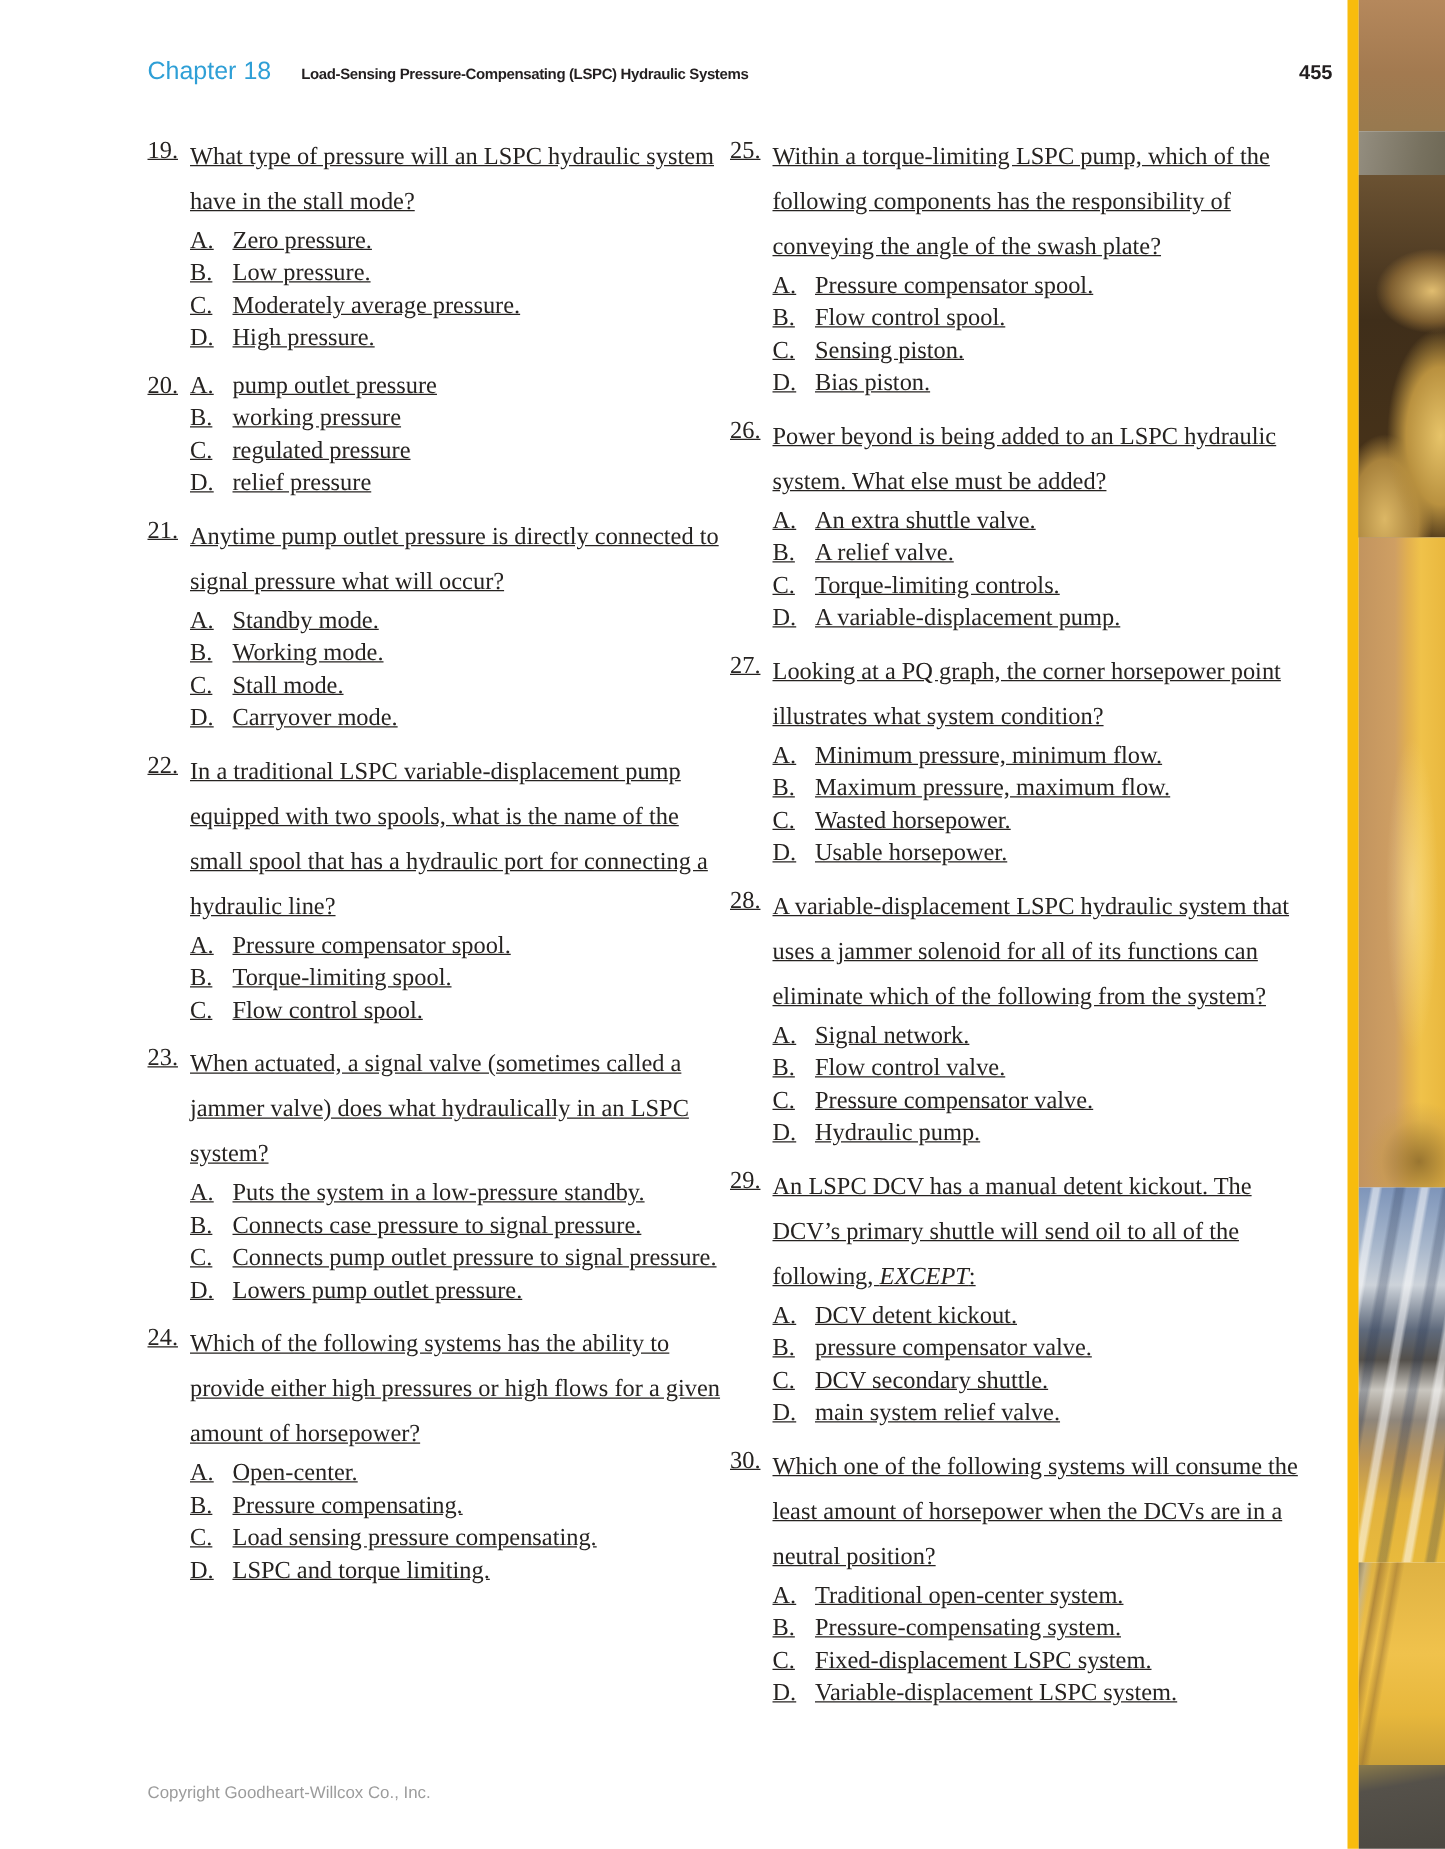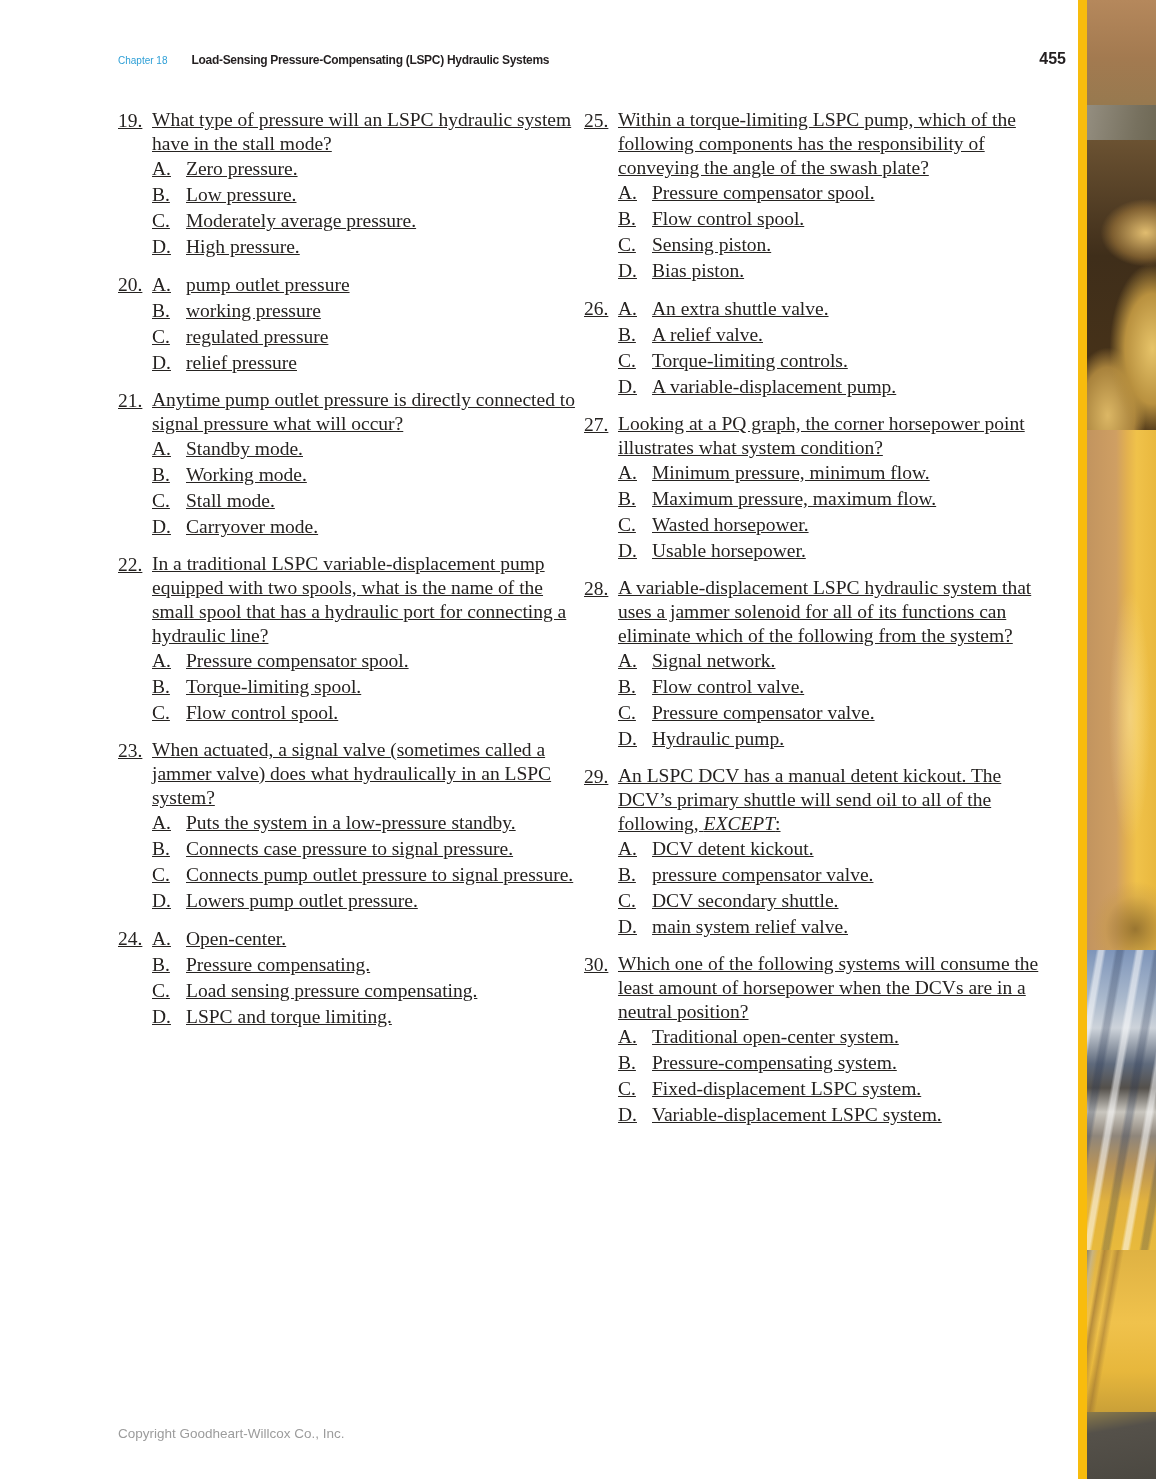--- a/index.html
+++ b/index.html
@@ -13,21 +13,21 @@
   }
 
   
   .page-header {
     position: absolute; top: 36px; left: 118px; right: 90px;
     display: flex; align-items: baseline;
     font-family: "Liberation Sans", sans-serif;
   }
   .chapter-label {
     color: var(--chapter-label, #2E9FD6);
-    font-size: 10px; font-weight: 400;
+    font-size: 20px; font-weight: 400;
     white-space: nowrap;
   }
   .chapter-title {
     margin-left: 24px;
     color: var(--heading-text, #231F20);
     font-size: 12px; font-weight: 700;
     letter-spacing: -0.3px;
     white-space: nowrap;
   }
   .page-number {
@@ -41,21 +41,21 @@
   .q-col { position: absolute; top: 0; width: 462px; }
   .q-col-left  { left: 118px; }
   .q-col-right { left: 584px; }
 
   .question { display: flex; margin-bottom: 12px; text-decoration: underline; }
   .q-num {
     flex: 0 0 34px; width: 34px;
     font-size: 19.5px; line-height: 26px;
   }
   .q-body { flex: 1; min-width: 0; }
-  .q-text { font-size: 19.5px; line-height: 24px; }
+  .q-text { font-size: 19.5px; line-height: 36px; }
   .q-text .italic { font-style: italic; }
   .option { display: flex; }
   .opt-letter {
     flex: 0 0 34px; width: 34px;
     font-size: 19.5px; line-height: 26px;
   }
   .opt-text { flex: 1; font-size: 19.5px; line-height: 26px; }
 
   
   .page-footer {
@@ -239,20 +239,21 @@
           </div>
           <div class="option">
             <span class="opt-letter">D.</span>
             <span class="opt-text">Lowers pump outlet pressure.</span>
           </div>
         </div>
       </div>
       <div class="question">
         <span class="q-num">24.</span>
         <div class="q-body">
+          <div class="q-text"><span>Which of the following systems has the ability to provide either high pressures or high flows for a given amount of horsepower?</span></div>
           <div class="option">
             <span class="opt-letter">A.</span>
             <span class="opt-text">Open-center.</span>
           </div>
           <div class="option">
             <span class="opt-letter">B.</span>
             <span class="opt-text">Pressure compensating.</span>
           </div>
           <div class="option">
             <span class="opt-letter">C.</span>
@@ -284,20 +285,21 @@
           </div>
           <div class="option">
             <span class="opt-letter">D.</span>
             <span class="opt-text">Bias piston.</span>
           </div>
         </div>
       </div>
       <div class="question">
         <span class="q-num">26.</span>
         <div class="q-body">
+          <div class="q-text"><span>Power beyond is being added to an LSPC hydraulic system. What else must be added?</span></div>
           <div class="option">
             <span class="opt-letter">A.</span>
             <span class="opt-text">An extra shuttle valve.</span>
           </div>
           <div class="option">
             <span class="opt-letter">B.</span>
             <span class="opt-text">A relief valve.</span>
           </div>
           <div class="option">
             <span class="opt-letter">C.</span>

